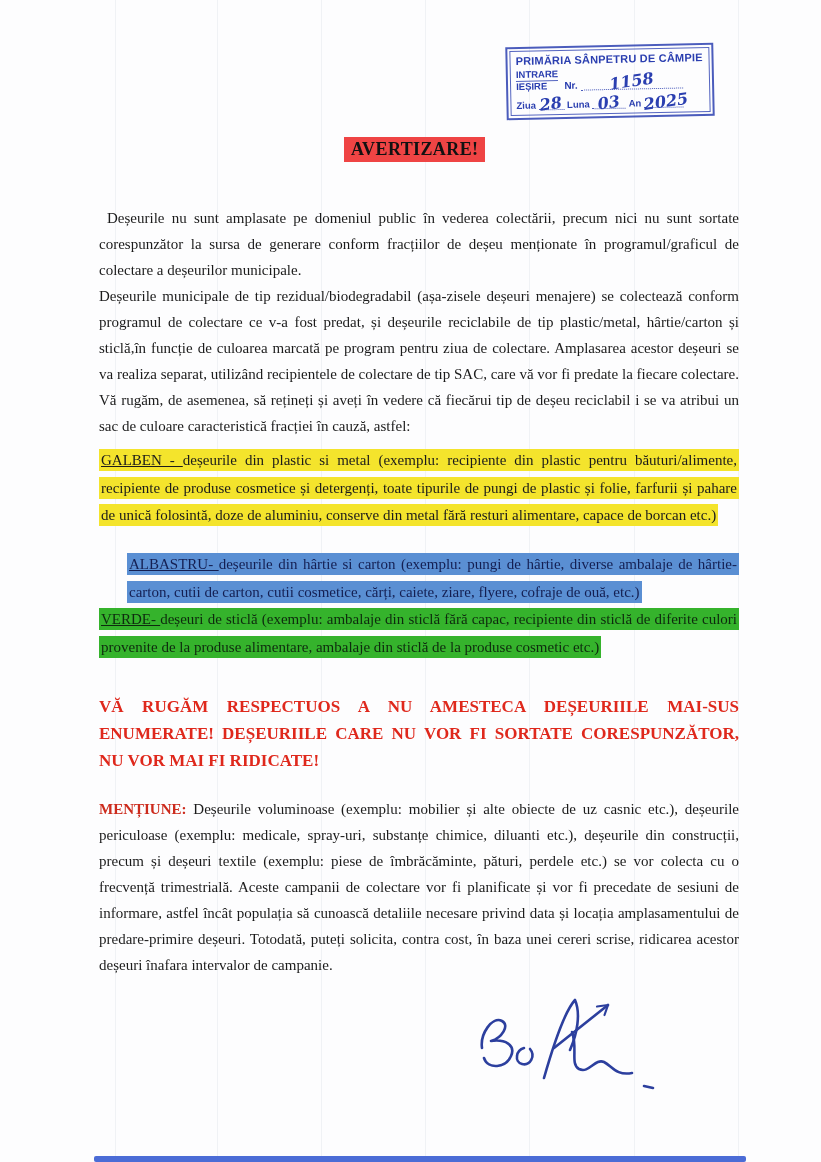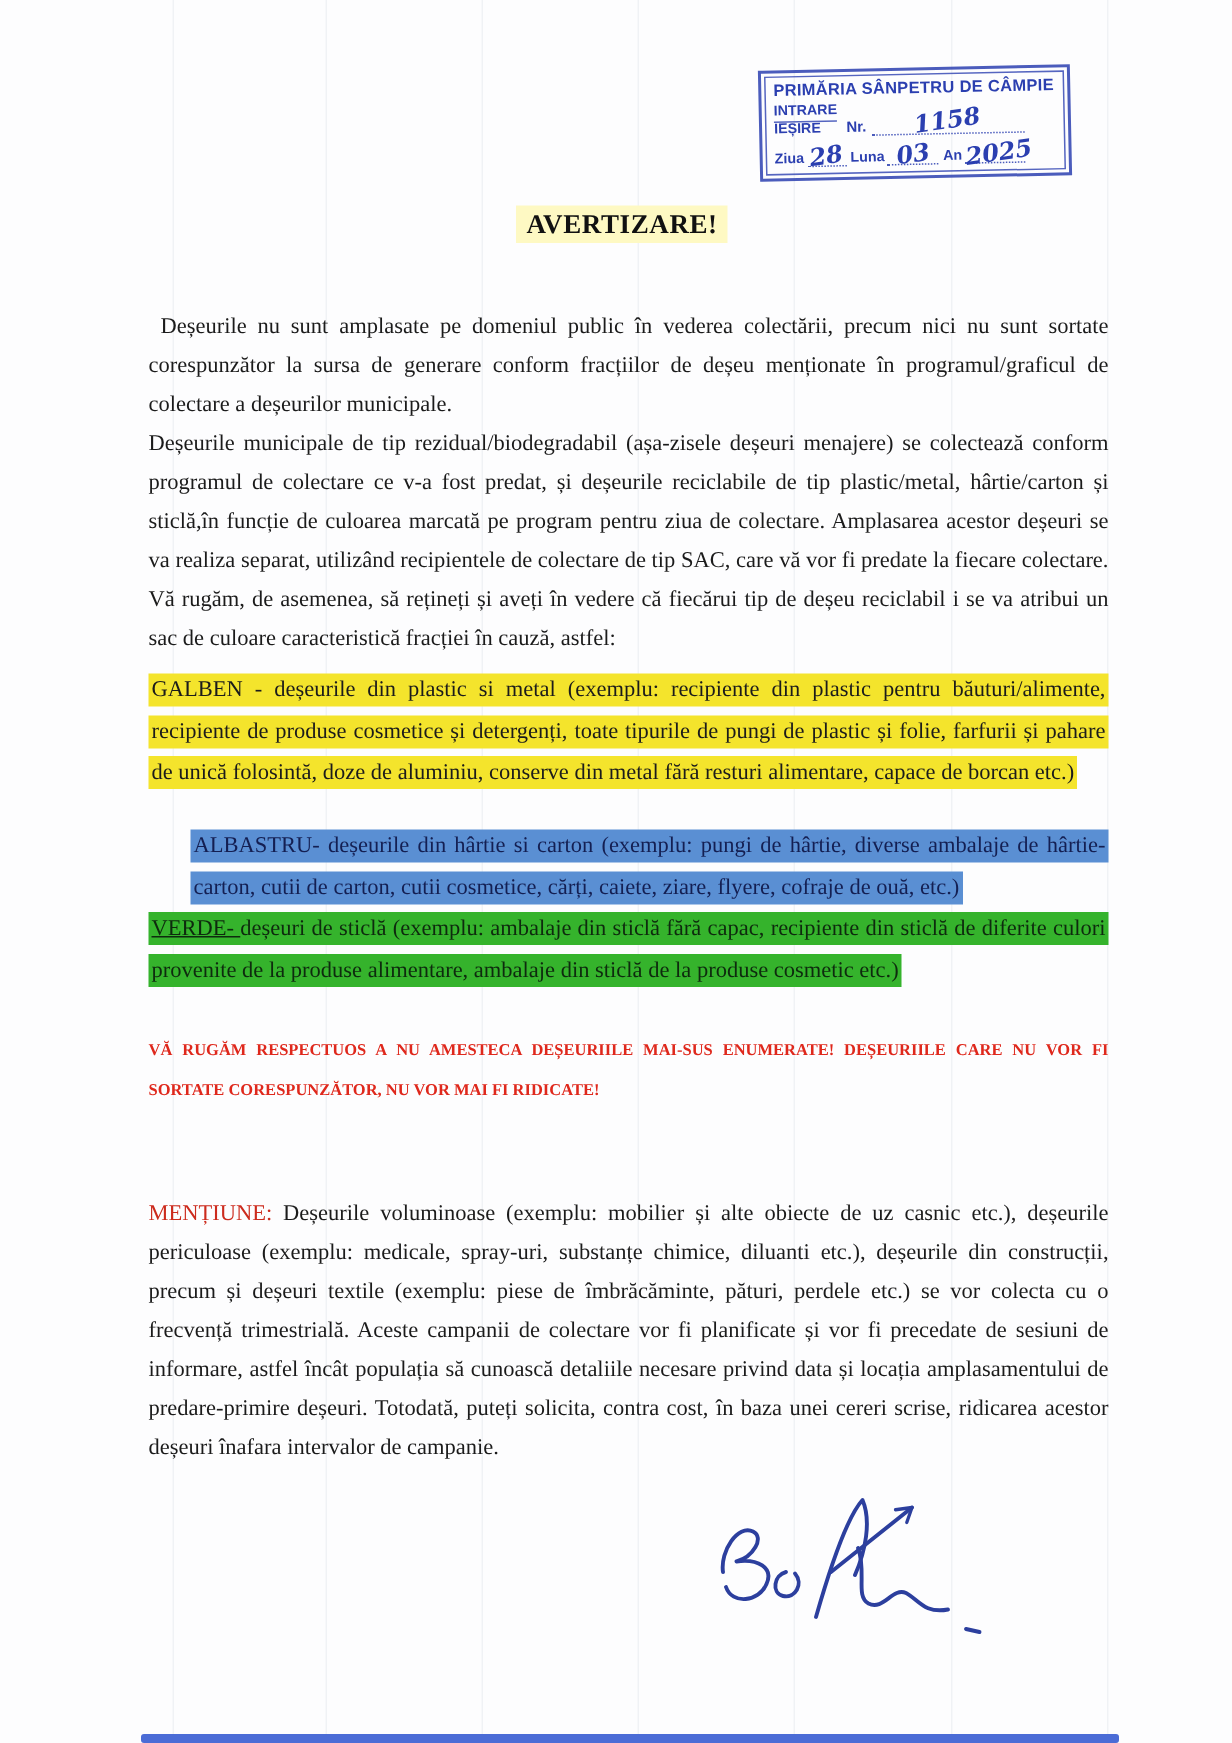--- a/index.html
+++ b/index.html
@@ -47,28 +47,28 @@
   .frac{position:absolute;left:99px;width:640px;font-size:15px;line-height:27.5px;text-align:justify;}
   .f-galben{top:447px;}
   .f-albastru{top:551px;}
   .f-verde{top:606px;}
   .hl{
     padding:3px 2px;
     -webkit-box-decoration-break:clone;box-decoration-break:clone;
   }
   .hl-albastru{color:#141f52;margin-left:28px;}
   .hl-verde{color:#0e2a0e;}
-  .frac-label{font-weight:normal;}
+  .frac-label{font-weight:normal;text-decoration:underline;}
   .u{text-decoration:underline;margin-top:16px;}
   .warning{
     position:absolute;left:99px;top:676px;width:640px;
-    font-size:11px;line-height:27px;font-weight:bold;text-align:justify;
+    font-size:17px;line-height:27px;font-weight:bold;text-align:justify;
   }
   .mention{position:absolute;left:99px;top:781px;width:640px;font-size:15px;line-height:26px;text-align:justify;}
-  .mention-label{font-weight:normal;}
+  .mention-label{font-weight:bold;}
   
   .signature{position:absolute;left:458px;top:988px;width:210px;height:112px;}
   .bottom-strip{position:absolute;left:94px;bottom:0;width:652px;height:6px;background:#4b6cd6;border-radius:2px;}
 </style>
 </head>
 <body>
 
 <div class="page" data-name="scanned-page">
   <div class="streak" style="left:115px" data-name="scan-streak"></div>
   <div class="streak" style="left:217px" data-name="scan-streak"></div>
@@ -93,21 +93,21 @@
         <span data-name="stamp-ziua-label">Ziua</span>
         <span class="dotline d-ziua" data-name="stamp-ziua-dotline"><i class="hand" data-name="stamp-ziua-handwritten">28</i></span>
         <span data-name="stamp-luna-label">Luna</span>
         <span class="dotline d-luna" data-name="stamp-luna-dotline"><i class="hand" data-name="stamp-luna-handwritten">03</i></span>
         <span data-name="stamp-an-label">An</span>
         <span class="dotline d-an" data-name="stamp-an-dotline"><i class="hand" data-name="stamp-an-handwritten">2025</i></span>
       </div>
     </div>
   </div>
 
-  <div class="title" data-name="document-title" style="background-color: #fef9c3;">AVERTIZARE!</div>
+  <div class="title" data-name="document-title" style="background-color: #ef4444;">AVERTIZARE!</div>
 
   <p class="para p1" data-name="paragraph-intro">Deșeurile nu sunt amplasate pe domeniul public în vederea colectării, precum nici nu sunt sortate corespunzător la sursa de generare conform fracțiilor de deșeu menționate în programul/graficul de colectare a deșeurilor municipale.</p>
   <p class="para p2" data-name="paragraph-collection-rules">Deșeurile municipale de tip rezidual/biodegradabil (așa-zisele deșeuri menajere) se colectează conform programul de colectare ce v-a fost predat, și deșeurile reciclabile de tip plastic/metal, hârtie/carton și sticlă,în funcție de culoarea marcată pe program pentru ziua de colectare. Amplasarea acestor deșeuri se va realiza separat, utilizând recipientele de colectare de tip SAC, care vă vor fi predate la fiecare colectare. Vă rugăm, de asemenea, să rețineți și aveți în vedere că fiecărui tip de deșeu reciclabil i se va atribui un sac de culoare caracteristică fracției în cauză, astfel:</p>
 
   <div class="frac f-galben" data-name="fraction-galben-block">
     <span class="hl" data-name="fraction-galben-highlight" style="background-color: rgb(244, 228, 44);"><span class="frac-label" data-name="fraction-galben-label">GALBEN - </span><span data-name="fraction-galben-text">deșeurile din plastic si metal (exemplu: recipiente din plastic pentru băuturi/alimente, recipiente de produse cosmetice și detergenți, toate tipurile de pungi de plastic și folie, farfurii și pahare de unică folosintă, doze de aluminiu, conserve din metal fără resturi alimentare, capace de borcan etc.)</span></span>
   </div>
 
   <div class="frac f-albastru" data-name="fraction-albastru-block">
     <span class="hl hl-albastru" data-name="fraction-albastru-highlight" style="background-color: rgb(90, 143, 211);"><span class="frac-label" data-name="fraction-albastru-label">ALBASTRU- </span><span data-name="fraction-albastru-text">deșeurile din hârtie si carton (exemplu: pungi de hârtie, diverse ambalaje de hârtie-carton, cutii de carton, cutii cosmetice, cărți, caiete, ziare, flyere, cofraje de ouă, etc.)</span></span>

